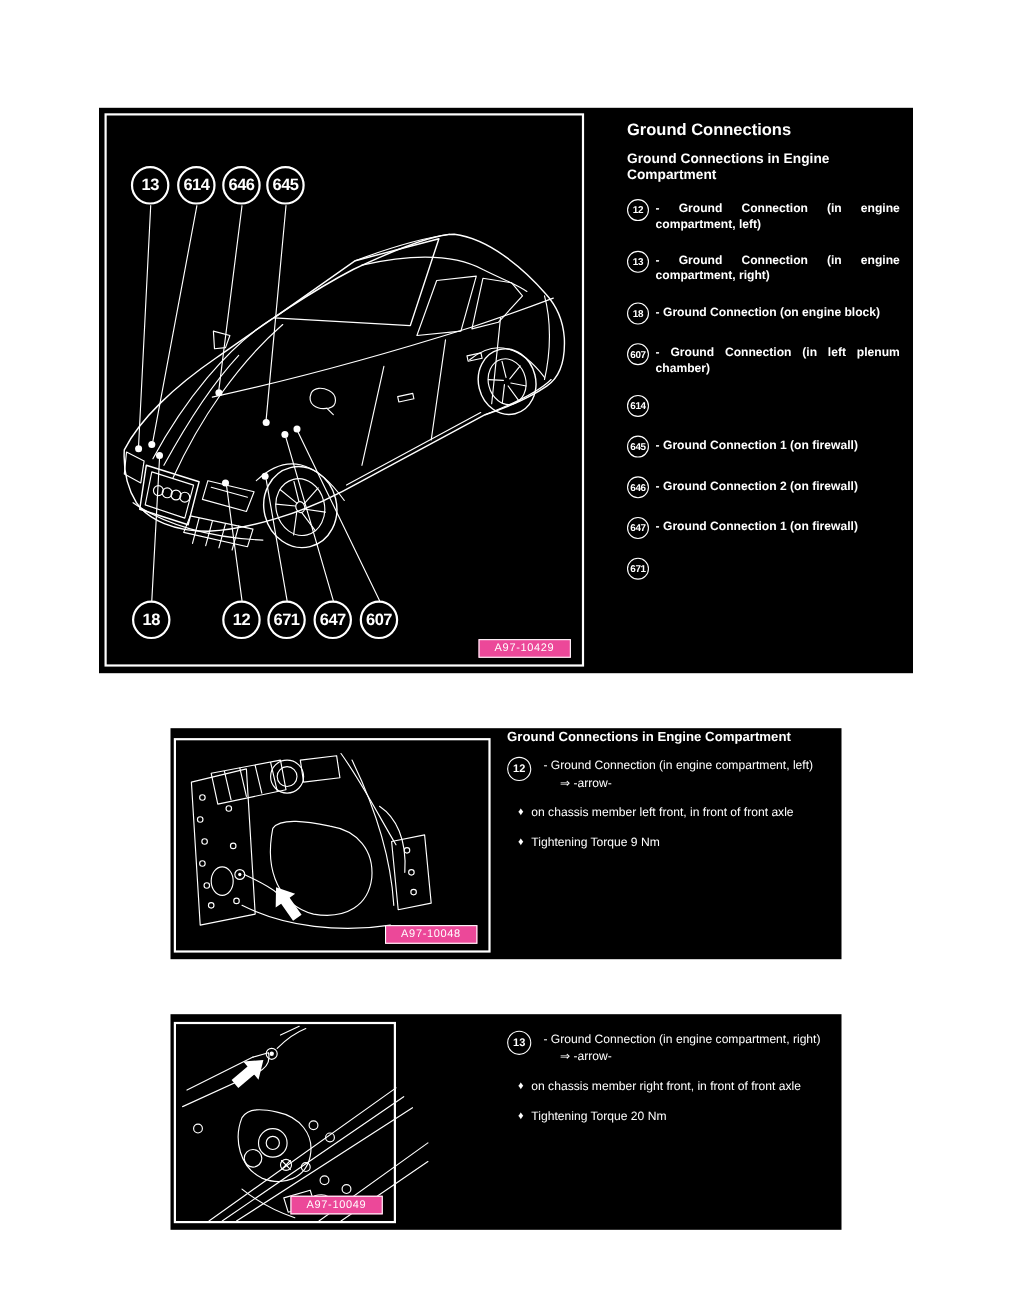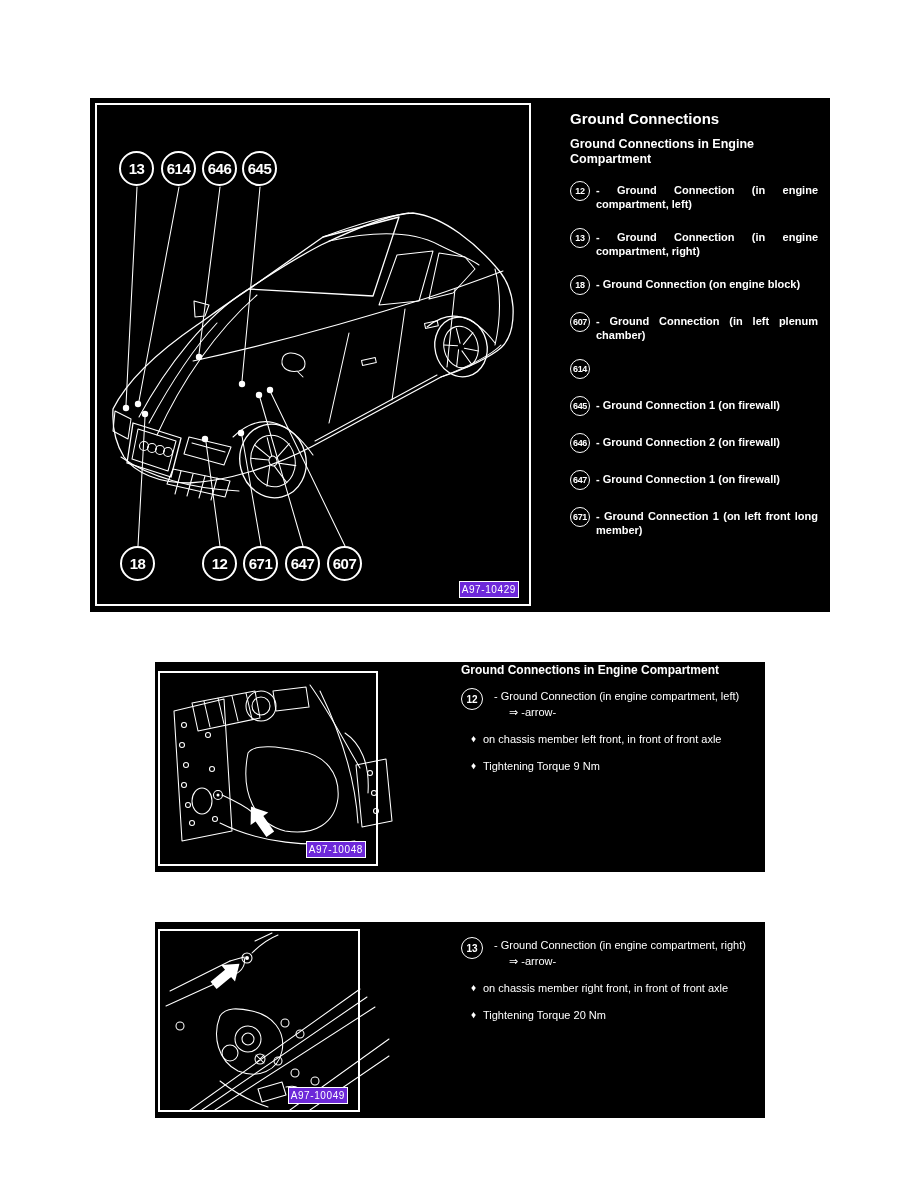--- a/index.html
+++ b/index.html
@@ -5,26 +5,26 @@
   html,body{margin:0;padding:0;background:#ffffff;}
   .page{position:relative;width:918px;height:1188px;background:#ffffff;overflow:hidden;
         font-family:"Liberation Sans",sans-serif;}
   .panel{position:absolute;background:#000;}
   #overview-panel{left:90px;top:98px;width:740px;height:514px;}
   #detail-panel-1{left:155px;top:662px;width:610px;height:210px;}
   #detail-panel-2{left:155px;top:922px;width:610px;height:196px;}
 
   .figbox{position:absolute;border:2px solid #fff;box-sizing:border-box;background:#000;}
   #car-figbox{left:5px;top:5px;width:436px;height:503px;}
-  #engine-figbox{left:3px;top:9px;width:220px;height:195px;}
+  #engine-figbox{left:3px;top:9px;width:288px;height:195px;}
   #chassis-figbox{left:3px;top:7px;width:202px;height:183px;}
   .figbox svg{position:absolute;left:0;top:0;}
 
-  .figlabel{position:absolute;right:10px;bottom:6px;background:#6d28d9;border:1px solid #fff;
-            color:#fff;font-size:10px;letter-spacing:.6px;padding:1px 2px;line-height:13px;}
+  .figlabel{position:absolute;right:10px;bottom:6px;background:#ec4899;border:1px solid #fff;
+            color:#fff;font-size:10px;letter-spacing:.6px;padding:1px 14px;line-height:13px;}
 
   .callout{position:absolute;width:35px;height:35px;border:2px solid #fff;border-radius:50%;
            box-sizing:border-box;color:#fff;display:flex;align-items:center;justify-content:center;
            font-weight:bold;font-size:15px;letter-spacing:-.5px;background:#000;z-index:3;}
 
   .legend{position:absolute;left:480px;top:12px;width:250px;color:#ffffff;}
   .legend-title{font-size:15px;font-weight:bold;margin:0 0 9px 0;line-height:18px;}
   .legend-subtitle{font-size:12.5px;font-weight:bold;line-height:15px;margin:0 0 16px 0;width:248px;}
   .legend-item{display:flex;margin-bottom:19px;}
   .lnum{flex:0 0 auto;width:20px;height:20px;border:1.5px solid #fff;border-radius:50%;
@@ -201,21 +201,20 @@
       <div class="legend-item">
         <span class="lnum">646</span>
         <span class="ltext">- Ground Connection 2 (on firewall)</span>
       </div>
       <div class="legend-item">
         <span class="lnum">647</span>
         <span class="ltext">- Ground Connection 1 (on firewall)</span>
       </div>
       <div class="legend-item">
         <span class="lnum">671</span>
-        <span class="ltext">- Ground Connection 1 (on left front long member)</span>
       </div>
     </div>
   </section>
 
   <section class="panel" id="detail-panel-1">
     <div class="figbox" id="engine-figbox">
       <svg width="236" height="191" viewBox="0 0 236 191">
         <g>
           <path class="ln2" d="M 14 38 L 64 26 L 72 158 L 22 168 Z"></path>
           <circle class="ln2" cx="24" cy="52" r="2.5"></circle>

